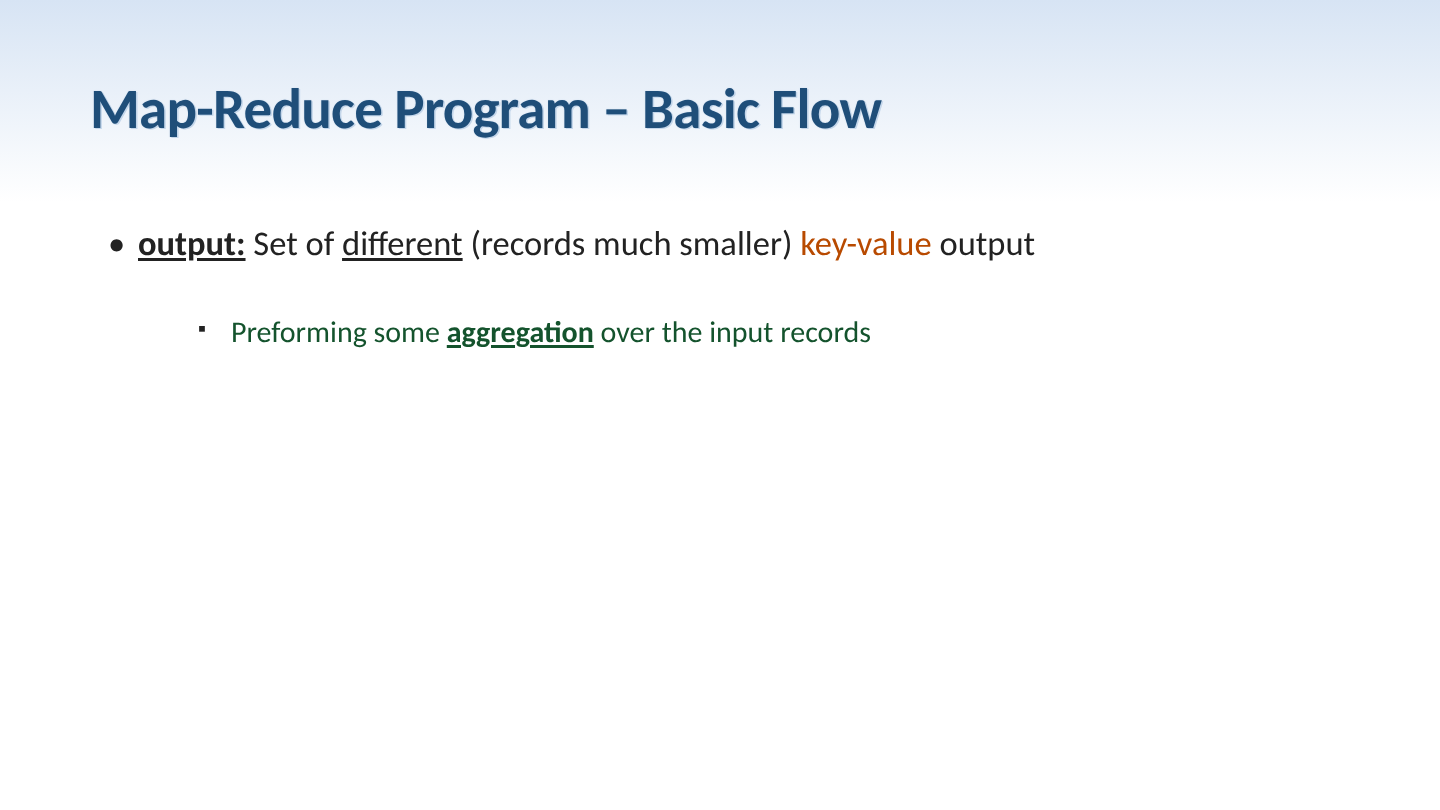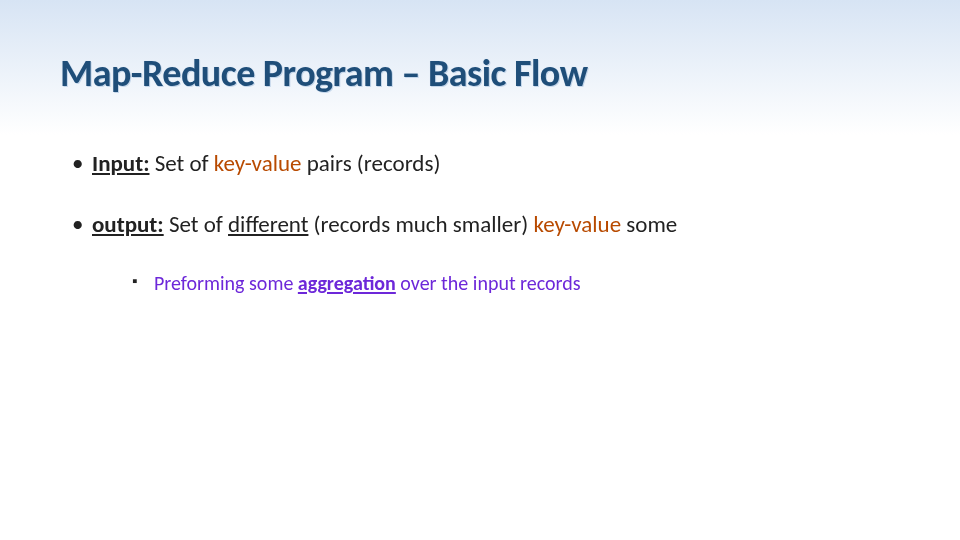--- a/index.html
+++ b/index.html
@@ -46,21 +46,21 @@
   .sub-list {
     list-style: none;
     margin-top: 30px;
     padding-left: 40px;
   }
   .sub-list > li {
     position: relative;
     padding-left: 22px;
     font-size: 20px;
     line-height: 1.35;
-    color: #6d28d9;
+    color: #14532d;
     margin-bottom: 26px;
   }
   .sub-list > li::before {
     content: "\25AA"; 
     position: absolute;
     left: 0;
     top: 1px;
     font-size: 15px;
     color: #222;
   }
@@ -70,26 +70,23 @@
 </style>
 </head>
 <body>
 
 <div class="slide">
 
   <h1 class="title">Map-Reduce Program – Basic Flow</h1>
 
   <ul class="body-list">
 
-    <li>
-      <span class="bold ul">Input:</span><span> Set of </span><span class="orange">key-value</span><span> pairs (records)</span>
-    </li>
 
     <li>
-      <span class="bold ul">output:</span><span> Set of </span><span class="ul">different</span><span> (records much smaller) </span><span class="orange">key-value</span><span> some</span>
+      <span class="bold ul">output:</span><span> Set of </span><span class="ul">different</span><span> (records much smaller) </span><span class="orange">key-value</span><span> output</span>
 
       <ul class="sub-list">
         <li>
           <span>Preforming some </span><span class="bold ul">aggregation</span><span> over the input records</span>
         </li>
       </ul>
     </li>
 
   </ul>
 

